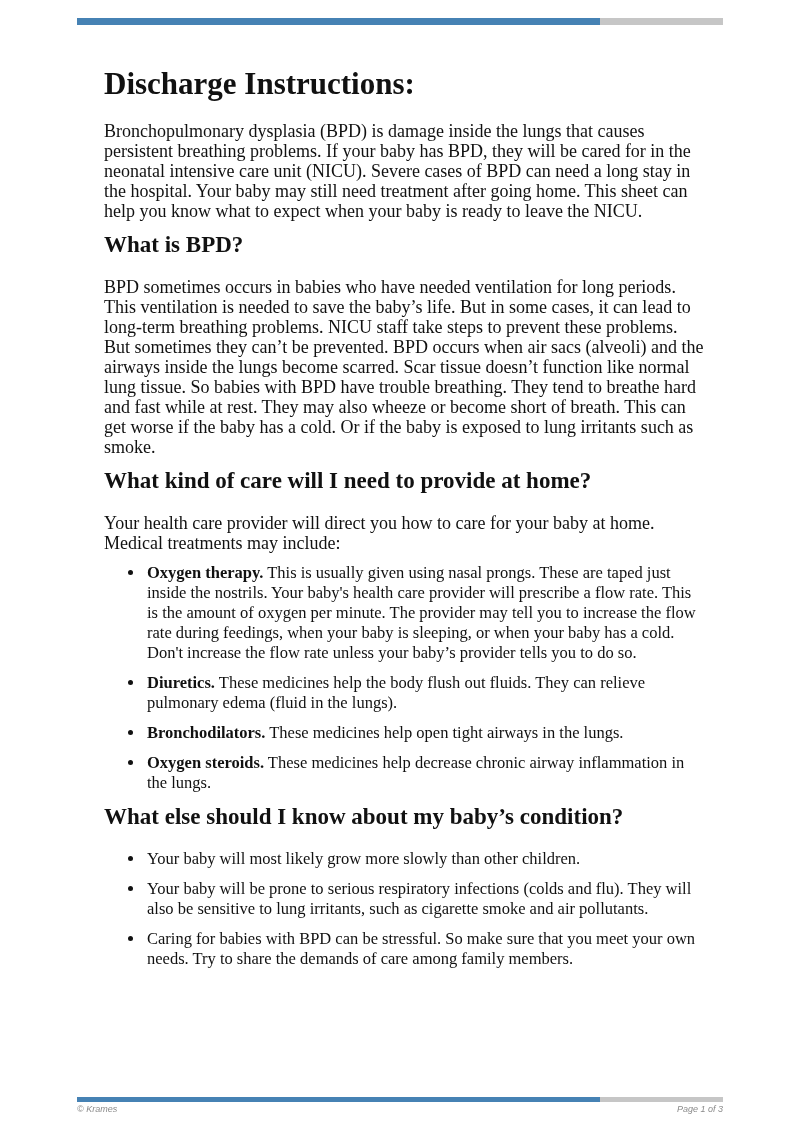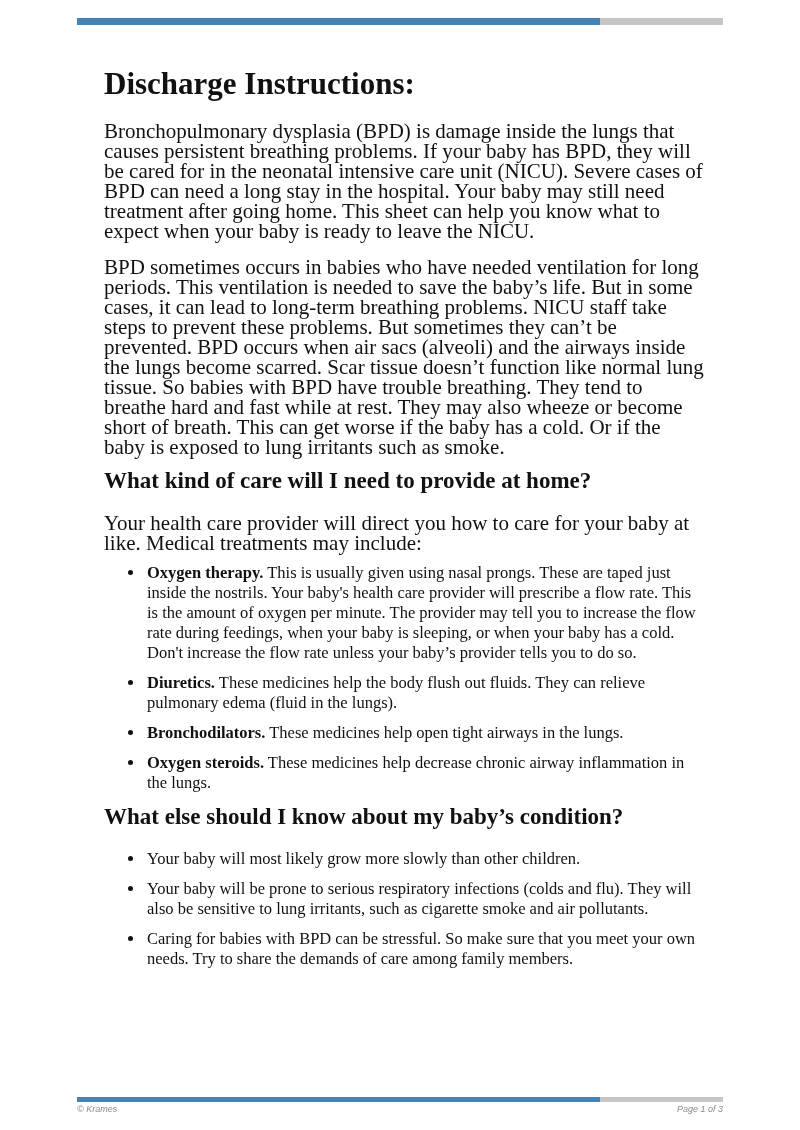--- a/index.html
+++ b/index.html
@@ -42,21 +42,21 @@
     letter-spacing: 0;
   }
   h2 {
     margin: 8px 0 18px 0;
     font-size: 23px;
     line-height: 28px;
     font-weight: bold;
   }
   p {
     margin: 16px 0 10px 0;
-    font-size: 21px;
+    font-size: 18px;
     line-height: 20px;
   }
   ul {
     margin: 2px 0 10px 0;
     padding-left: 41px;
     font-size: 16.5px;
     line-height: 20px;
   }
   li {
     margin-bottom: 10px;
@@ -87,24 +87,25 @@
 </div>
 
 <div class="doc">
 
   <h1>
     <span>Discharge Instructions:</span><br>
   </h1>
 
   <p>Bronchopulmonary dysplasia (BPD) is damage inside the lungs that causes persistent breathing problems. If your baby has BPD, they will be cared for in the neonatal intensive care unit (NICU). Severe cases of BPD can need a long stay in the hospital. Your baby may still need treatment after going home. This sheet can help you know what to expect when your baby is ready to leave the NICU.</p>
 
+  <h2>What is BPD?</h2>
   <p>BPD sometimes occurs in babies who have needed ventilation for long periods. This ventilation is needed to save the baby’s life. But in some cases, it can lead to long-term breathing problems. NICU staff take steps to prevent these problems. But sometimes they can’t be prevented. BPD occurs when air sacs (alveoli) and the airways inside the lungs become scarred. Scar tissue doesn’t function like normal lung tissue. So babies with BPD have trouble breathing. They tend to breathe hard and fast while at rest. They may also wheeze or become short of breath. This can get worse if the baby has a cold. Or if the baby is exposed to lung irritants such as smoke.</p>
 
   <h2>What kind of care will I need to provide at home?</h2>
-  <p>Your health care provider will direct you how to care for your baby at like. Medical treatments may include:</p>
+  <p>Your health care provider will direct you how to care for your baby at home. Medical treatments may include:</p>
   <ul>
     <li>
       <strong>Oxygen therapy.</strong>
       <span>This is usually given using nasal prongs. These are taped just inside the nostrils. Your baby's health care provider will prescribe a flow rate. This is the amount of oxygen per minute. The provider may tell you to increase the flow rate during feedings, when your baby is sleeping, or when your baby has a cold. Don't increase the flow rate unless your baby’s provider tells you to do so.</span>
     </li>
     <li>
       <strong>Diuretics.</strong>
       <span>These medicines help the body flush out fluids. They can relieve pulmonary edema (fluid in the lungs).</span>
     </li>
     <li>

